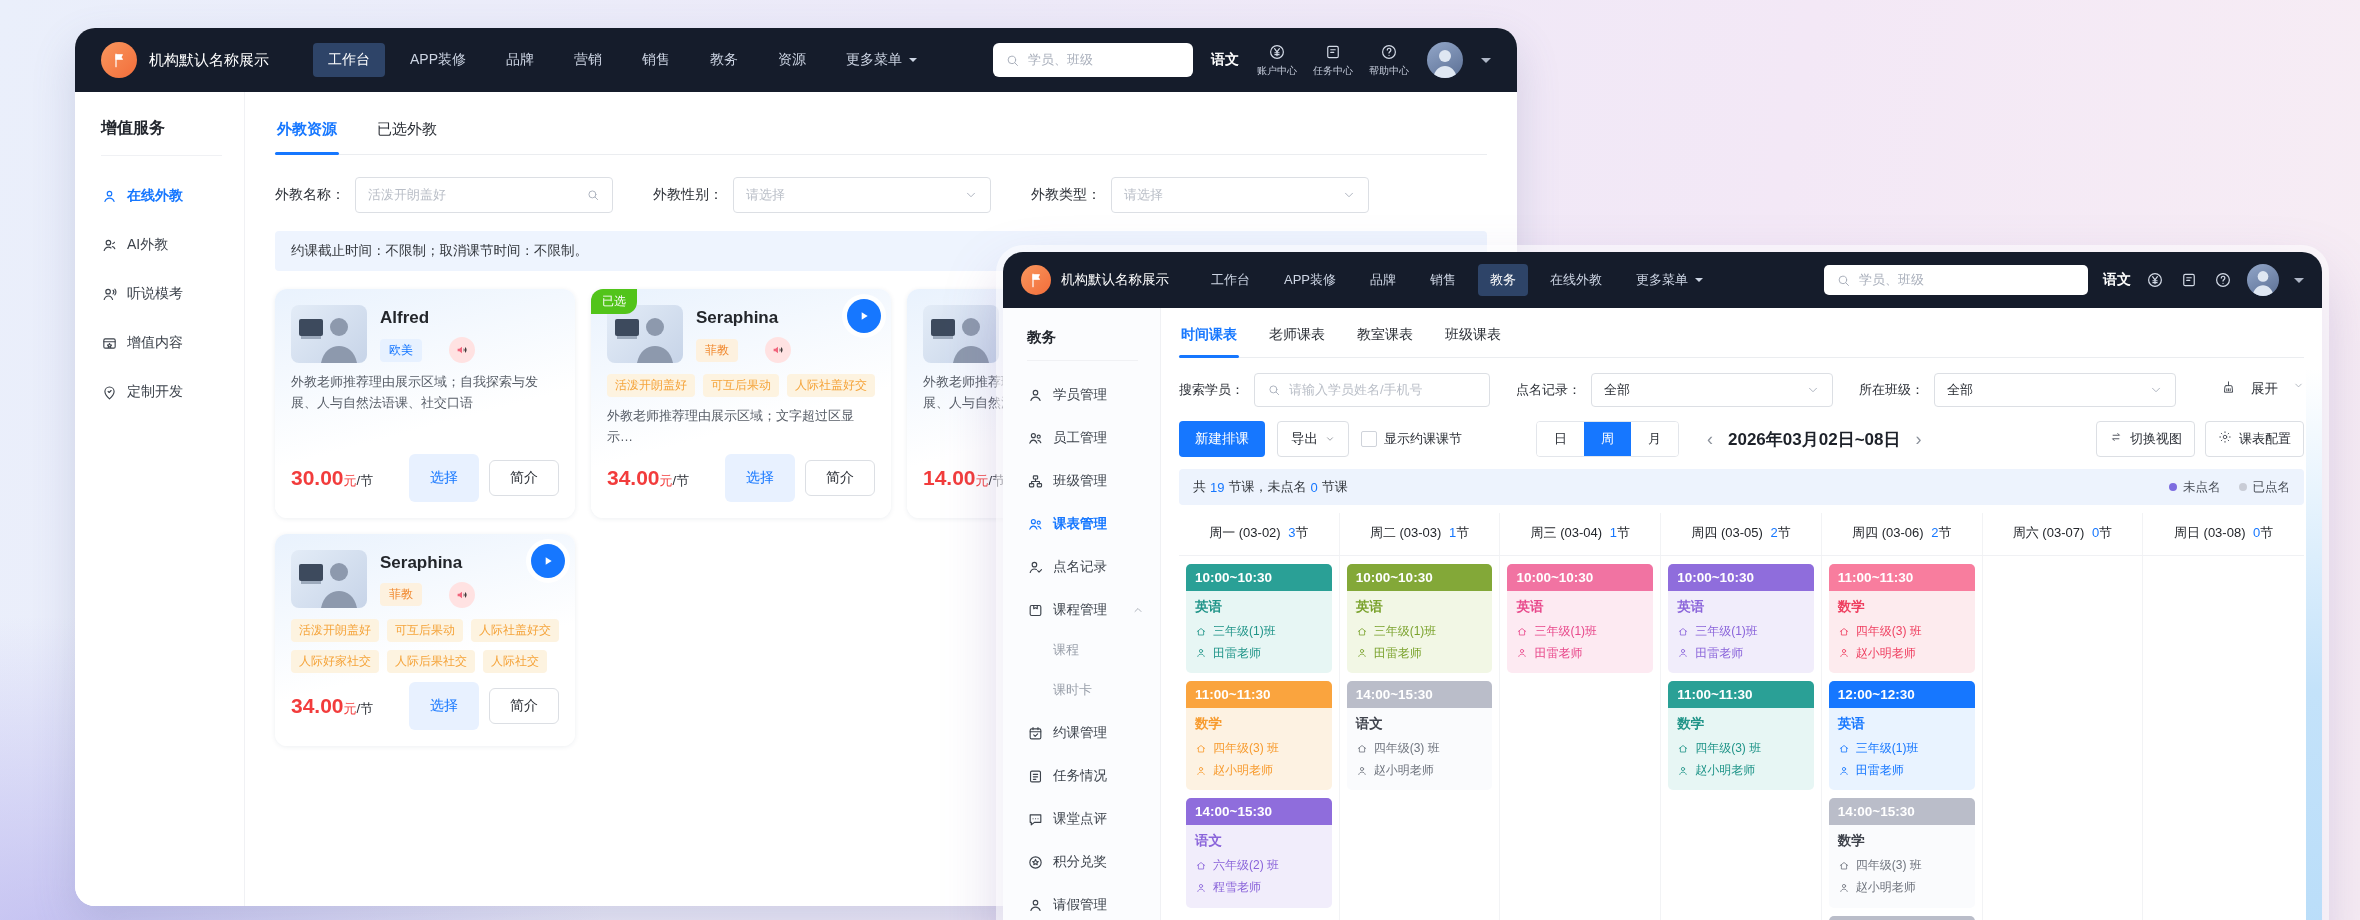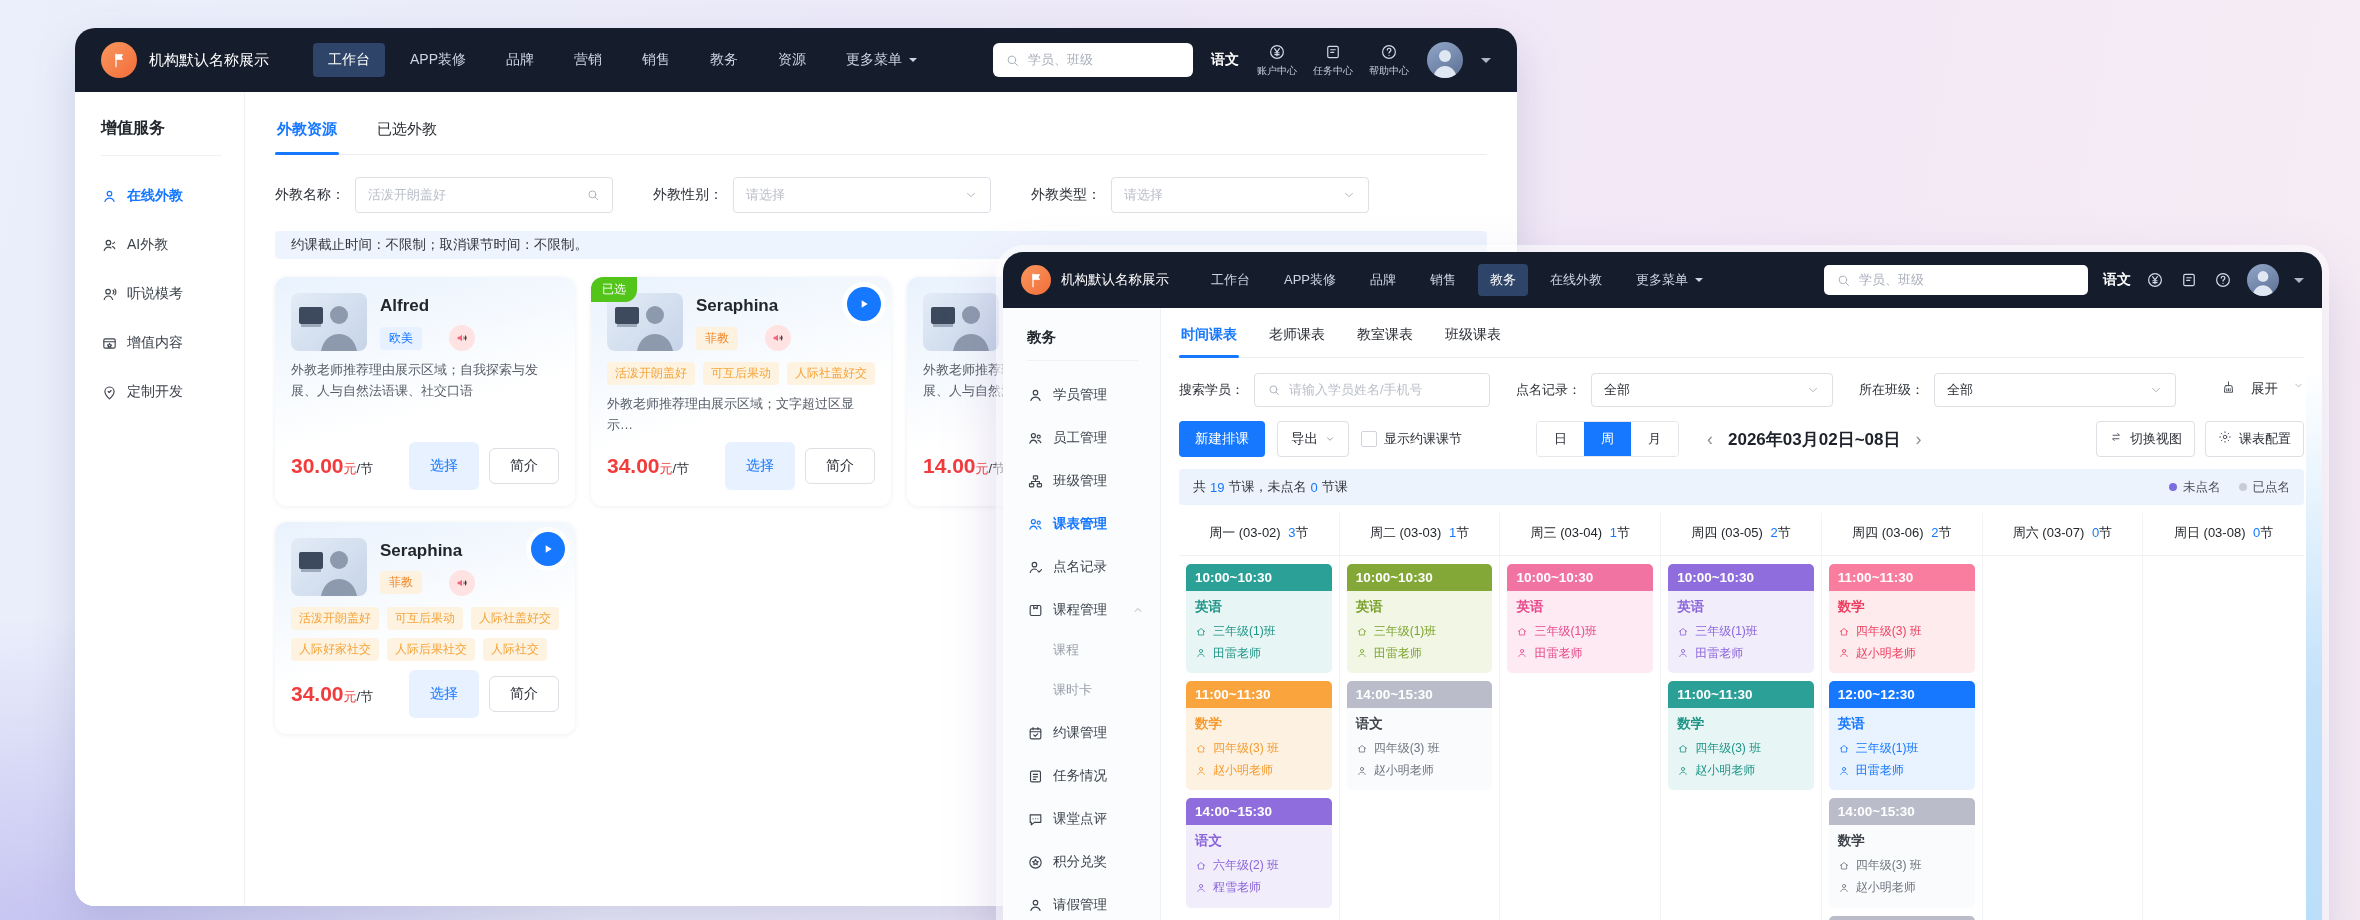--- a/index.html
+++ b/index.html
@@ -83,21 +83,21 @@
   .f-input{cursor:text;justify-content:space-between;width:258px;}
   .f-select{justify-content:space-between;width:258px;}
   #front-window .f-input{width:236px;height:34px;justify-content:flex-start;}
   #front-window .f-select{width:242px;height:34px;color:#2b2f36;}
   .f-input .ic svg,.f-select .ic svg{width:14px;height:14px;stroke:#a9afbb;}
   .expand-link{margin-left:auto;display:flex;align-items:flex-start;gap:15px;color:#2b2f36;font-size:13.5px;cursor:pointer;white-space:nowrap;}
   .expand-link .ic svg{width:15px;height:15px;stroke:#4a4f58;}
   .expand-link .chev svg{width:11px;height:11px;stroke:#9aa0ab;}
 
   
-  .notice{background:#eef4fe;border-radius:4px;padding:5px 16px;font-size:13.5px;color:#33373d;margin-bottom:18px;flex:0 0 auto;}
+  .notice{background:#eef4fe;border-radius:4px;padding:11px 16px;font-size:13.5px;color:#33373d;margin-bottom:18px;flex:0 0 auto;}
   .cards{display:grid;grid-template-columns:repeat(3,300px);gap:16px;align-content:start;}
   .t-card{position:relative;border-radius:12px;background:linear-gradient(165deg,#e9f2fd 0%,#ffffff 58%);box-shadow:0 1px 5px rgba(31,56,88,.08);padding:16px;box-sizing:border-box;min-height:188px;display:flex;flex-direction:column;}
   .sel-badge{position:absolute;top:0;left:0;background:#52c41a;color:#fff;font-size:12px;padding:4px 11px;border-radius:12px 0 12px 0;z-index:2;}
   .play-btn{position:absolute;top:10px;right:10px;width:34px;height:34px;border-radius:50%;background:#1677ff;display:flex;align-items:center;justify-content:center;cursor:pointer;box-shadow:0 0 0 5px rgba(255,255,255,.9);}
   .play-btn svg{width:16px;height:16px;}
   .t-top{display:flex;gap:13px;margin-bottom:9px;}
   .t-photo{width:76px;height:58px;border-radius:8px;background:linear-gradient(135deg,#e3ecf7,#c7d4e8);overflow:hidden;flex:0 0 auto;}
   .t-name{font-size:17px;font-weight:bold;color:#23262b;margin:3px 0 9px;}
   .t-badges{display:flex;gap:27px;align-items:center;}
   .region{font-size:12px;padding:3px 9px;border-radius:4px;}

